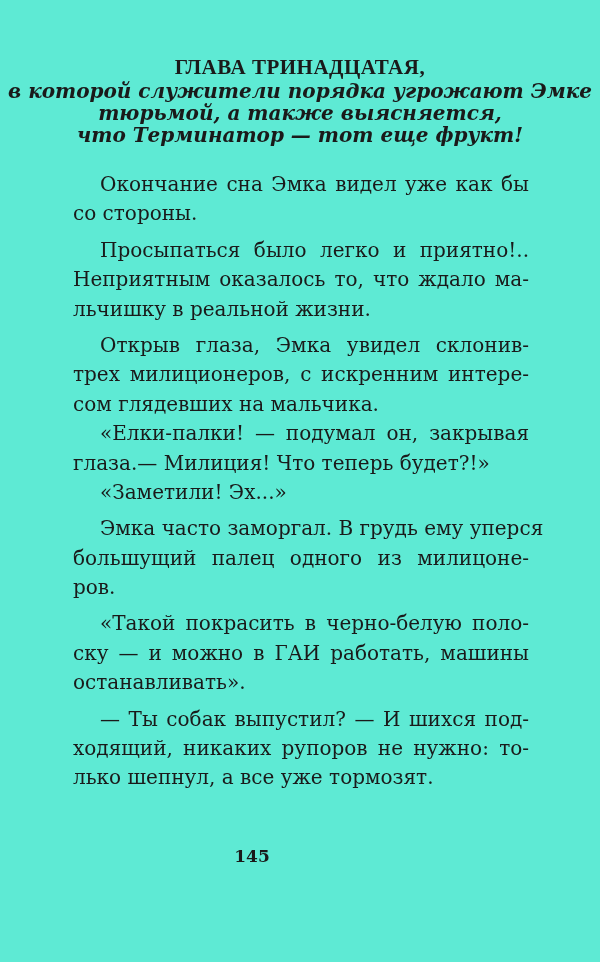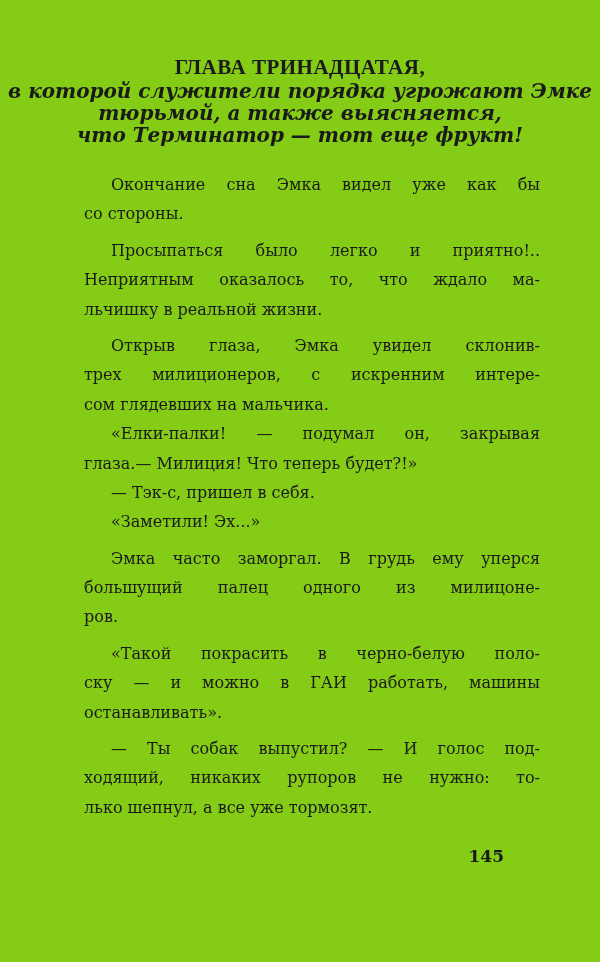--- a/index.html
+++ b/index.html
@@ -1,38 +1,38 @@
 <!DOCTYPE html>
 <html><head>
 <meta charset="utf-8">
 <style>
   html, body { margin: 0; padding: 0; background: #ffffff; }
   body { width: 600px; height: 962px; position: relative; overflow: hidden; color: #1a1a1a; }
-  .page { position: absolute; left: 0; top: 0; width: 600px; height: 962px; background: #84cc16; }
+  .page { position: absolute; left: 0; top: 0; width: 600px; height: 962px; background: #5eead4; }
   .heading { position: absolute; left: 0; width: 600px; text-align: center; }
   .chapter-title {
     top: 55px; font-family: "Liberation Serif", "DejaVu Serif", serif;
     font-weight: bold; font-size: 21px; letter-spacing: 0.5px; line-height: 24px;
   }
   .subtitle {
     top: 80px; font-family: "DejaVu Serif", "Liberation Serif", serif;
     font-style: italic; font-weight: bold; font-size: 20px; line-height: 22px;
   }
   .subtitle div { white-space: nowrap; }
   .body-text {
     position: absolute; left: 73px; top: 170px; width: 456px;
     font-family: "DejaVu Serif", "Liberation Serif", serif;
-    font-size: 16px; line-height: 29.4px; margin-left: 11px;
+    font-size: 20px; line-height: 29.4px;
   }
   .line { display: block; white-space: nowrap; height: 29.4px; text-align: justify; text-align-last: justify; }
   .line.last { text-align-last: left; }
   .line.indent { padding-left: 27px; }
   .para-gap { height: 7px; }
   .page-number {
-    position: absolute; left: 0; width: 504px; top: 846px; text-align: right;
+    position: absolute; left: 0; width: 504px; top: 846px; text-align: center;
     font-family: "DejaVu Serif", "Liberation Serif", serif; font-weight: bold; font-size: 17px;
   }
 </style>
 </head>
 <body>
 
 <div class="page">
 
   <div class="heading chapter-title">ГЛАВА ТРИНАДЦАТАЯ,</div>
 
@@ -57,39 +57,36 @@
     <div>
       <span class="line indent">Открыв глаза, Эмка увидел склонив-</span>
       <span class="line">трех милиционеров, с искренним интере-</span>
       <span class="line last">сом глядевших на мальчика.</span>
     </div>
     <div>
       <span class="line indent">«Елки-палки! — подумал он, закрывая</span>
       <span class="line last">глаза.— Милиция! Что теперь будет?!»</span>
     </div>
     <div>
-      <span class="line indent last">— Тэк-с, пришел в себя.</span>
-    </div>
-    <div>
       <span class="line indent last">«Заметили! Эх...»</span>
     </div>
     <div class="para-gap"></div>
     <div>
       <span class="line indent">Эмка часто заморгал. В грудь ему уперся</span>
       <span class="line">большущий палец одного из милицоне-</span>
       <span class="line last">ров.</span>
     </div>
     <div class="para-gap"></div>
     <div>
       <span class="line indent">«Такой покрасить в черно-белую поло-</span>
       <span class="line">ску — и можно в ГАИ работать, машины</span>
       <span class="line last">останавливать».</span>
     </div>
     <div class="para-gap"></div>
     <div>
-      <span class="line indent">— Ты собак выпустил? — И голос под-</span>
+      <span class="line indent">— Ты собак выпустил? — И шихся под-</span>
       <span class="line">ходящий, никаких рупоров не нужно: то-</span>
       <span class="line last">лько шепнул, а все уже тормозят.</span>
     </div>
   </div>
 
   <div class="page-number">145</div>
 </div>
 
 </body></html>

